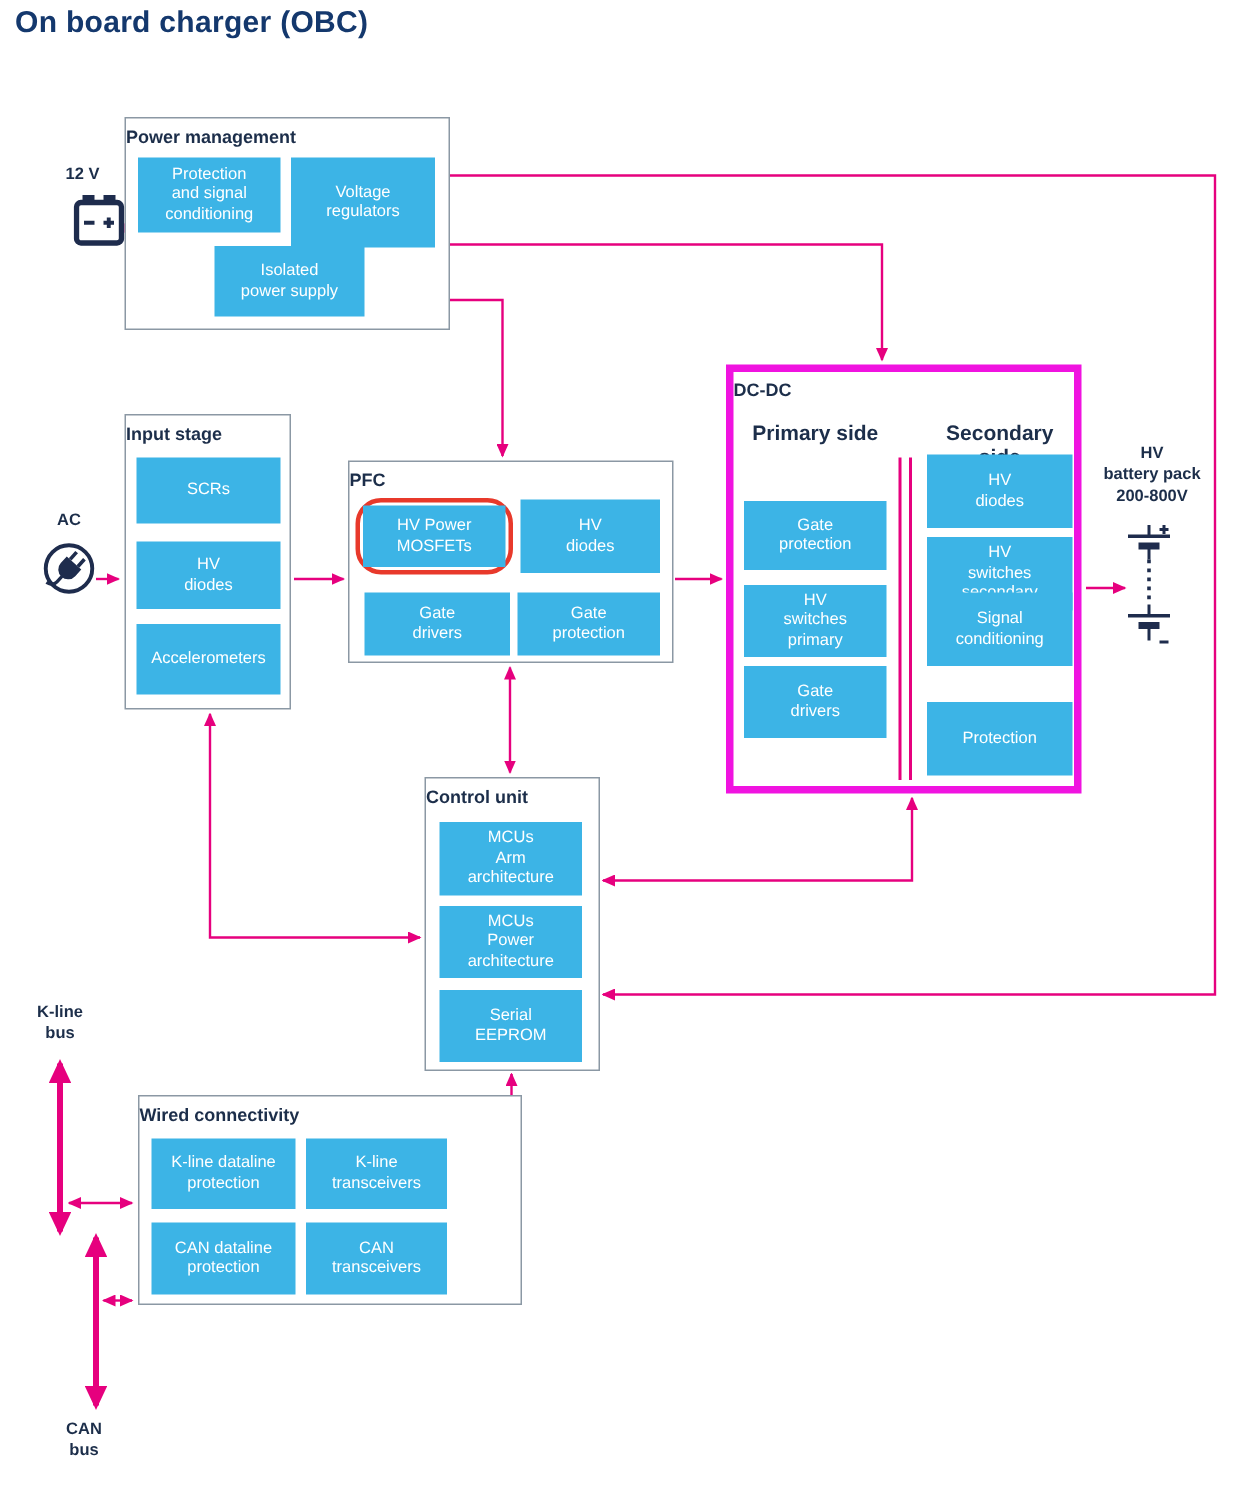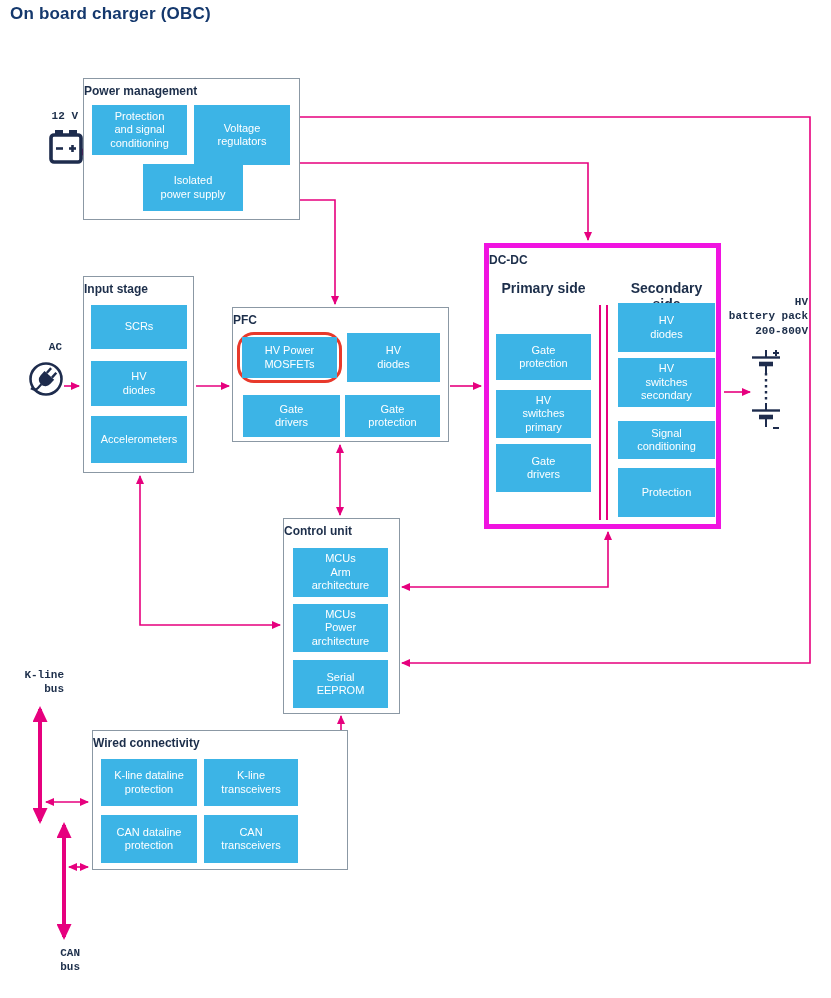--- a/index.html
+++ b/index.html
@@ -1,33 +1,33 @@
 <!DOCTYPE html>
 <html><head>
 <meta charset="utf-8">
 <style>
   html,body{margin:0;padding:0;background:#fff;}
   .canvas{position:relative;width:831px;height:998px;background:#fff;
           font-family:"Liberation Sans",sans-serif;overflow:hidden;}
-  .page-title{position:absolute;left:10px;top:4px;font-size:17px;font-weight:bold;
+  .page-title{position:absolute;left:10px;top:4px;font-size:20px;font-weight:bold;
               color:#14386d;letter-spacing:0.2px;}
   .wires{position:absolute;left:0;top:0;}
   .block{position:absolute;background:#fff;border:1.5px solid #8b98a4;box-sizing:border-box;}
   .block-title{padding-top:5px;font-size:12px;font-weight:bold;color:#1c2e4a;}
   .chip{position:absolute;background:#3cb4e6;color:#fff;font-size:11px;line-height:1.22;
         display:flex;align-items:center;justify-content:center;text-align:center;
         white-space:pre-line;box-sizing:border-box;}
   .red-wrap{position:absolute;border:3px solid #e8392b;border-radius:17px;padding:2px;
             box-sizing:border-box;}
   .red-wrap .chip{position:relative;width:100%;height:100%;}
   .dcdc{border:5px solid #f013e0;}
   .side-label{position:absolute;font-size:14px;font-weight:bold;color:#1c2e4a;text-align:center;}
   .divider{position:absolute;width:2px;background:#e6007e;}
   .ext-label{position:absolute;font-size:11px;font-weight:bold;color:#1c2e4a;
-             text-align:right;white-space:pre-line;line-height:1.3;font-family:Liberation Mono, monospace;}
+             text-align:center;white-space:pre-line;line-height:1.3;}
   .icon{position:absolute;}
 </style>
 </head>
 <body>
 
 <div class="canvas">
 
   <div class="page-title">On board charger (OBC)</div>
 
   <svg class="wires" width="831" height="998" viewBox="0 0 831 998">
@@ -111,21 +111,21 @@
     <div class="chip" style="left:7px;top:142px;width:95px;height:48px">HV
 switches
 primary</div>
     <div class="chip" style="left:7px;top:196px;width:95px;height:48px">Gate
 drivers</div>
     <div class="chip" style="left:129px;top:55px;width:97px;height:49px">HV
 diodes</div>
     <div class="chip" style="left:129px;top:110px;width:97px;height:49px">HV
 switches
 secondary</div>
-    <div class="chip" style="left:129px;top:173px;width:97px;height:38px">Signal
+    <div class="chip" style="left:129px;top:147px;width:97px;height:49px">Signal
 conditioning</div>
     <div class="chip" style="left:129px;top:220px;width:97px;height:49px">Protection</div>
   </section>
 
   <section class="block" style="left:283px;top:518px;width:117px;height:196px">
     <div class="block-title">Control unit</div>
     <div class="chip" style="left:9px;top:29px;width:95px;height:49px">MCUs
 Arm
 architecture</div>
     <div class="chip" style="left:9px;top:85px;width:95px;height:48px">MCUs

